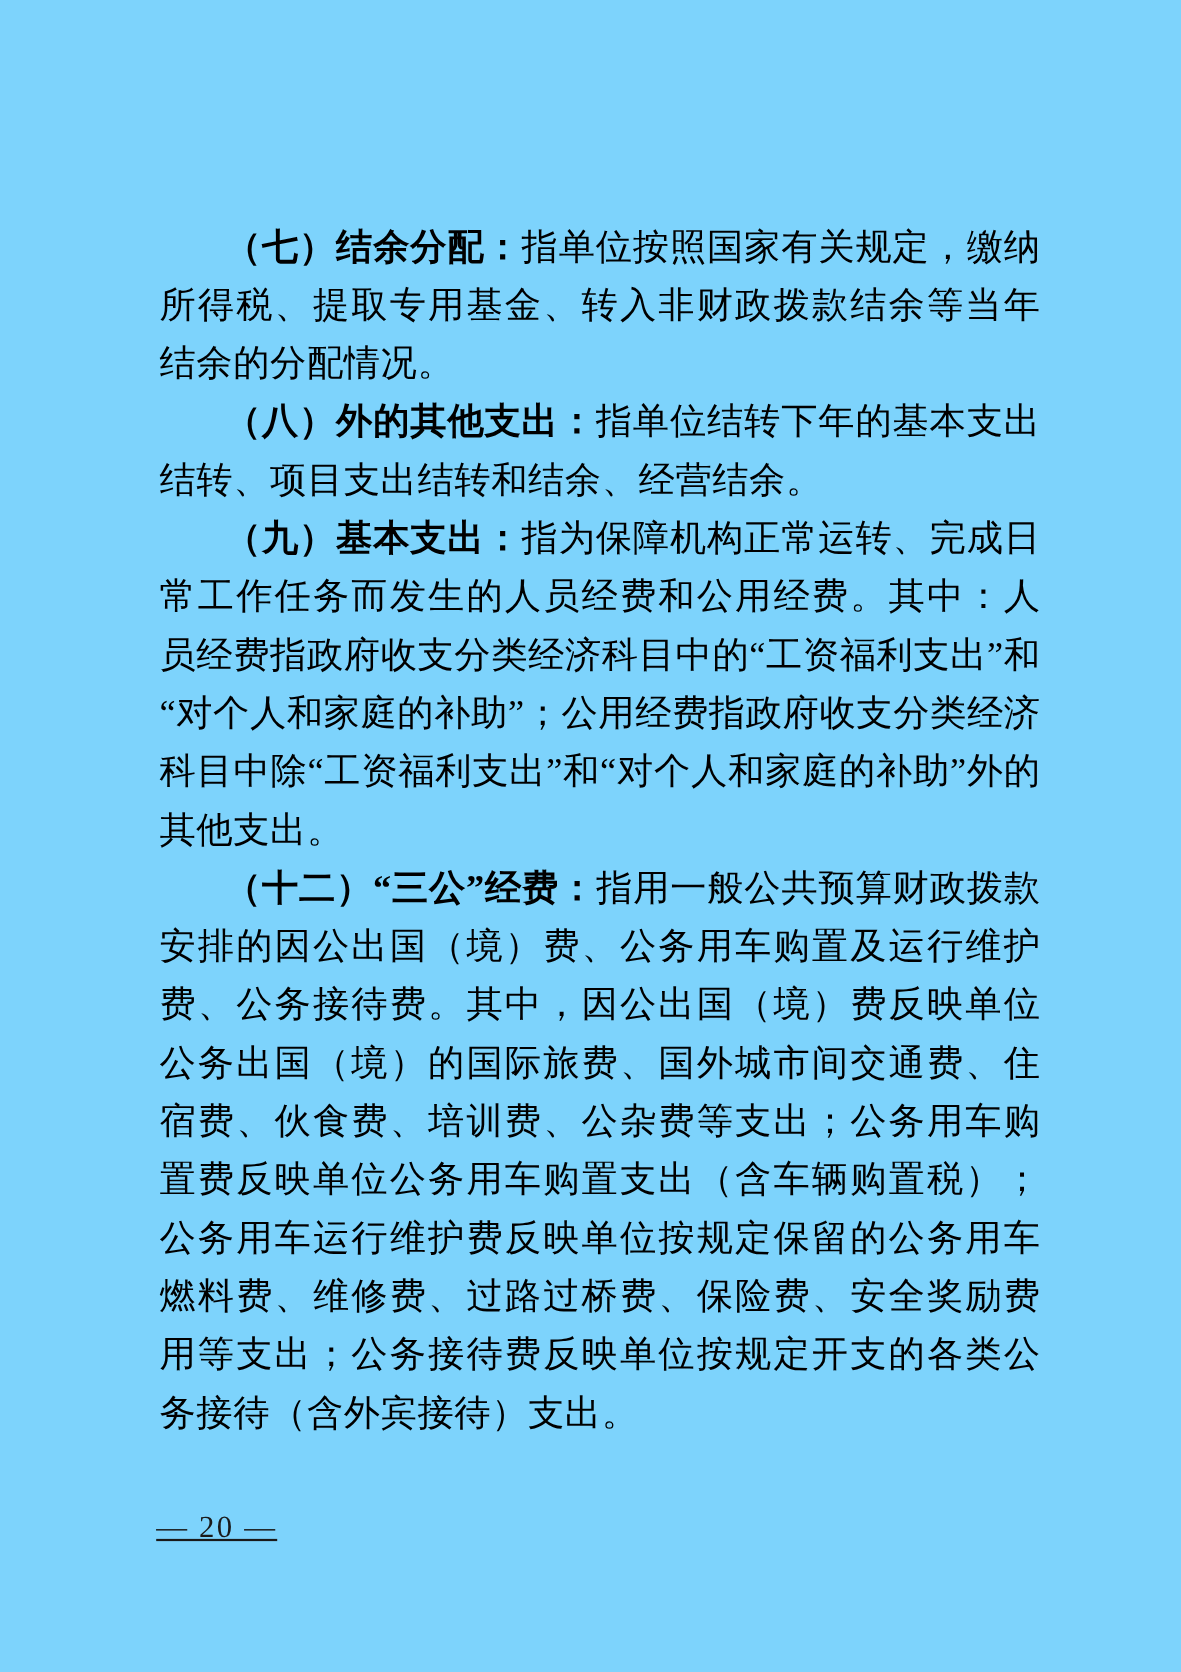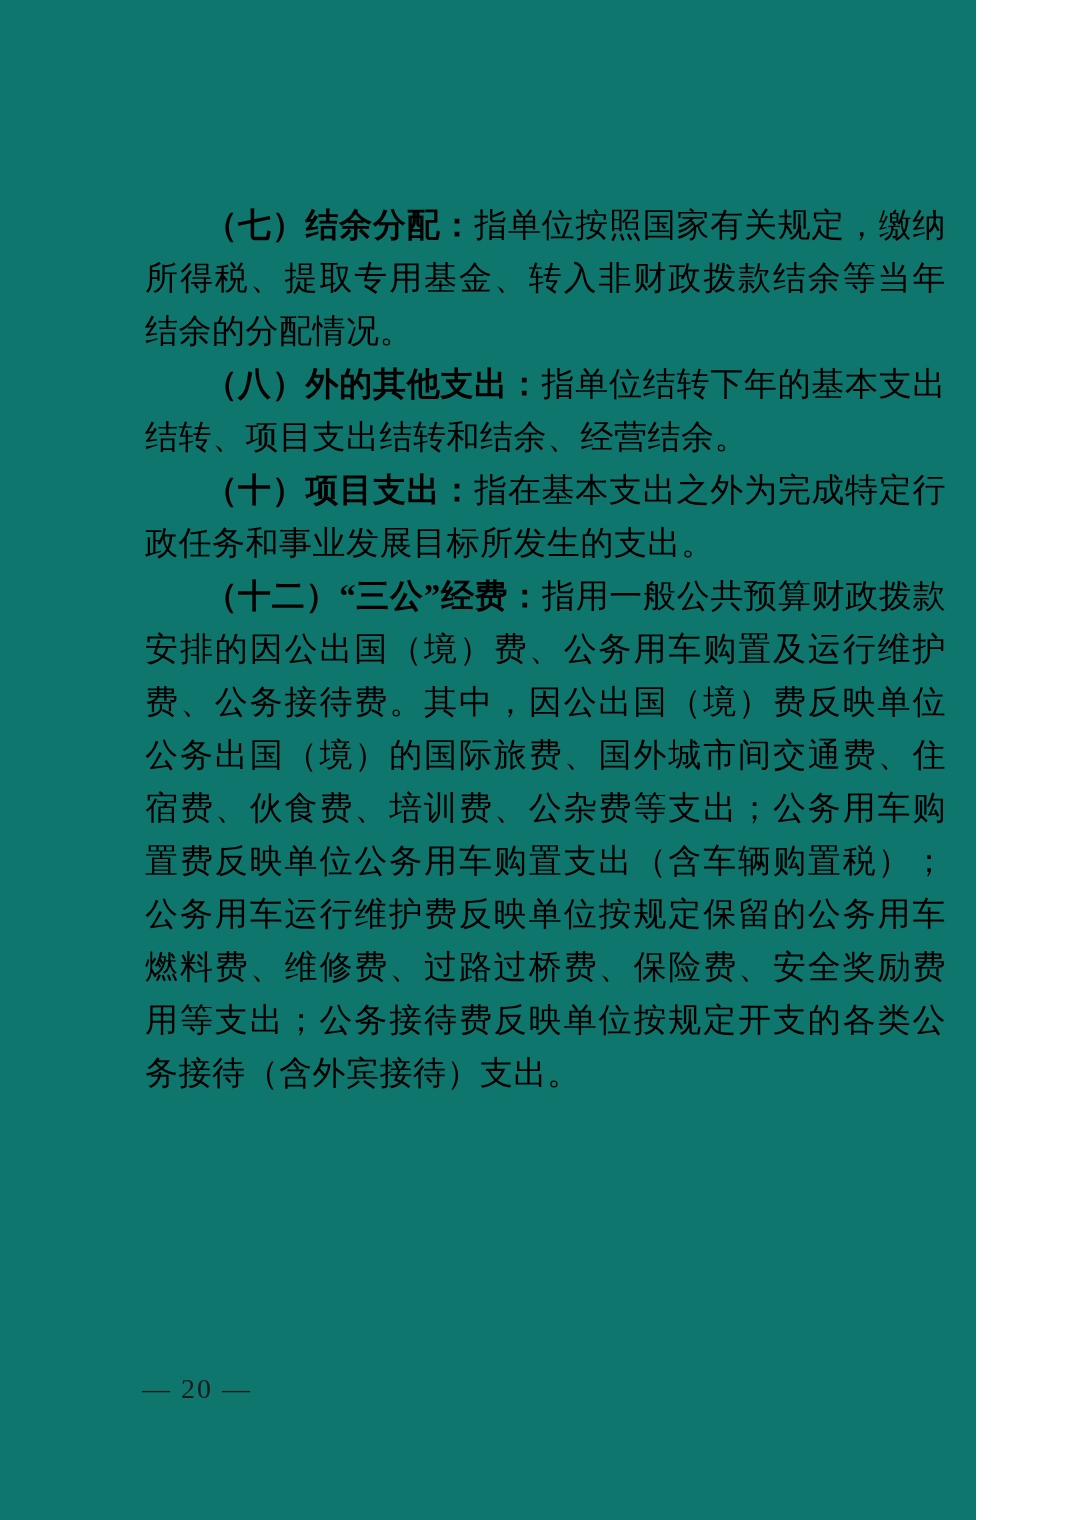--- a/index.html
+++ b/index.html
@@ -12,23 +12,23 @@
     height: 1520px;
     position: relative;
     overflow: hidden;
     font-family: "Liberation Serif", "DejaVu Serif", serif;
     color: #000000;
   }
   .page {
     position: absolute;
     left: 0;
     top: 0;
-    width: 976px;
+    width: 1074px;
     height: 1520px;
-    background: #0f766e;
+    background: #7dd3fc;
   }
   .content {
     position: absolute;
     left: 145px;
     top: 199px;
     width: 801px;
   }
   .para {
     margin: 0;
     font-size: 33px;
@@ -44,35 +44,36 @@
     font-weight: bold;
   }
   .footer {
     position: absolute;
     left: 142px;
     top: 1372px;
     font-size: 28px;
     line-height: 34px;
     color: #1a1a1a;
     letter-spacing: 2px;
+    text-decoration: underline;
   }
 </style>
 </head>
 <body>
 
 <div class="page">
 
   <div class="content">
 
     <p class="para"><span class="head">（七）结余分配：</span><span>指单位按照国家有关规定，缴纳所得税、提取专用基金、转入非财政拨款结余等当年结余的分配情况。</span></p>
 
     <p class="para"><span class="head">（八）外的其他支出：</span><span>指单位结转下年的基本支出结转、项目支出结转和结余、经营结余。</span></p>
 
+    <p class="para"><span class="head">（九）基本支出：</span><span>指为保障机构正常运转、完成日常工作任务而发生的人员经费和公用经费。其中：人员经费指政府收支分类经济科目中的“工资福利支出”和“对个人和家庭的补助”；公用经费指政府收支分类经济科目中除“工资福利支出”和“对个人和家庭的补助”外的其他支出。</span></p>
 
-    <p class="para"><span class="head">（十）项目支出：</span><span>指在基本支出之外为完成特定行政任务和事业发展目标所发生的支出。</span></p>
 
 
     <p class="para"><span class="head">（十二）“三公”经费：</span><span>指用一般公共预算财政拨款安排的因公出国（境）费、公务用车购置及运行维护费、公务接待费。其中，因公出国（境）费反映单位公务出国（境）的国际旅费、国外城市间交通费、住宿费、伙食费、培训费、公杂费等支出；公务用车购置费反映单位公务用车购置支出（含车辆购置税）；公务用车运行维护费反映单位按规定保留的公务用车燃料费、维修费、过路过桥费、保险费、安全奖励费用等支出；公务接待费反映单位按规定开支的各类公务接待（含外宾接待）支出。</span></p>
 
   </div>
 
   <div class="footer">— 20 —</div>
 
 </div>
 

